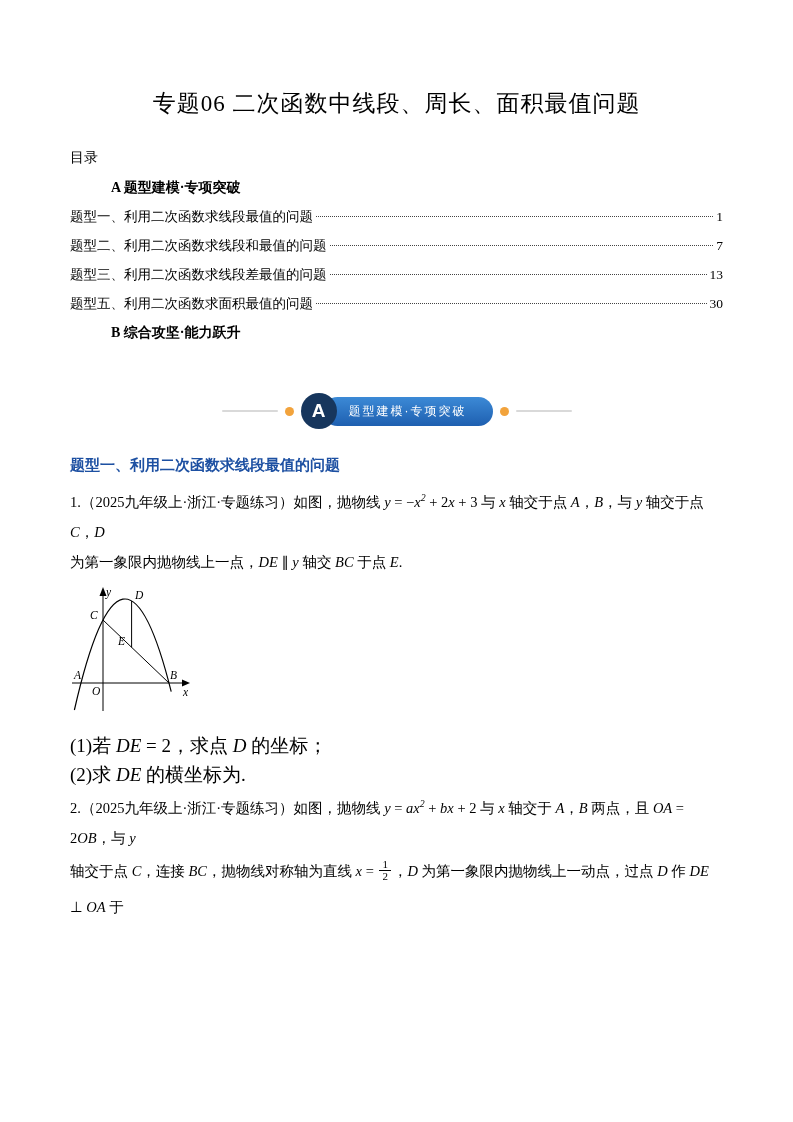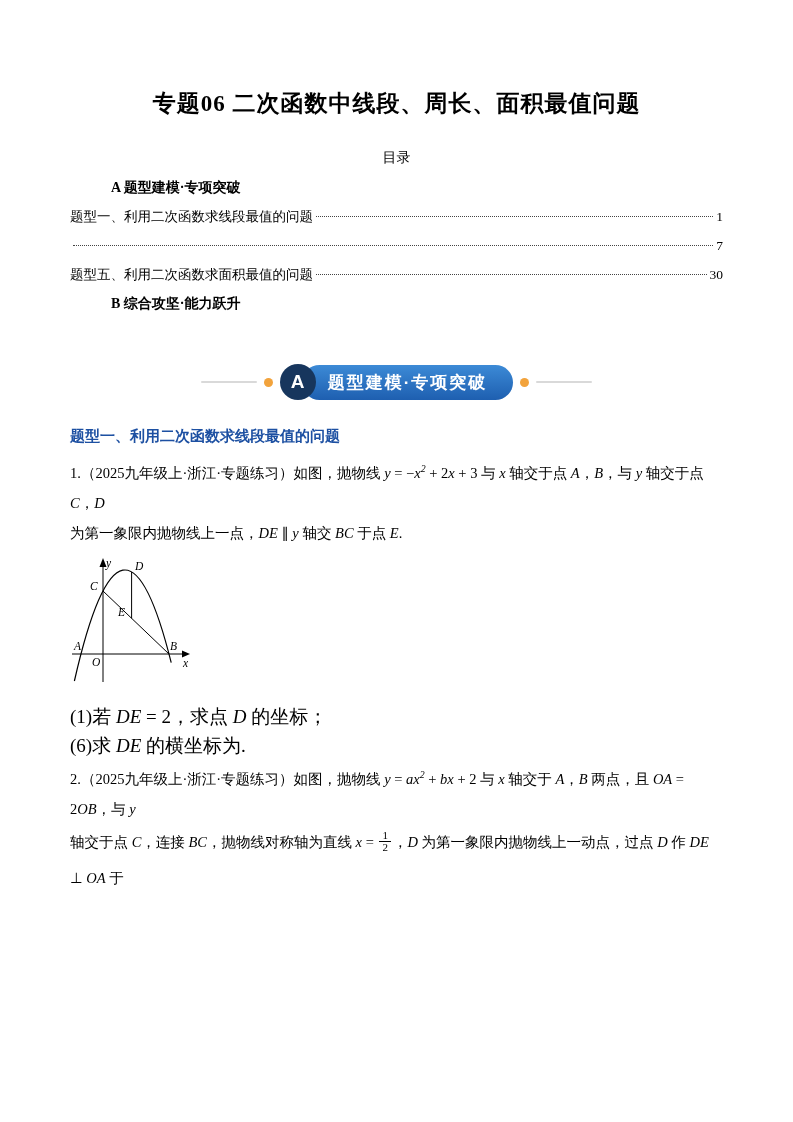--- a/index.html
+++ b/index.html
@@ -1,37 +1,37 @@
 <!DOCTYPE html>
 <html><head>
 <meta charset="utf-8">
 <style>
   html,body{margin:0;padding:0;background:#e8e8e8;}
   .page{
     width:793px;height:1122px;background:#ffffff;box-sizing:border-box;
     padding:88px 70px 0 70px;position:relative;overflow:hidden;
     font-family:"Liberation Serif",serif;color:#000;margin:0 auto;
   }
-  .doc-title{font-size:23px;font-weight:bold;text-align:center;margin:0 0 30px 0;letter-spacing:1px;}
-  .toc-heading{font-size:14px;text-align:center;margin:0 0 6px 0;}
+  .doc-title{font-size:23px;font-weight:normal;text-align:center;margin:0 0 30px 0;letter-spacing:1px;}
+  .toc-heading{font-size:14px;text-align:left;margin:0 0 6px 0;}
   .toc-section{font-size:14px;font-weight:bold;line-height:29px;margin-left:41px;}
   .toc-item{display:flex;align-items:baseline;font-size:13.5px;line-height:29px;}
   .toc-item .lbl{white-space:nowrap;}
   .leader{flex:1;border-bottom:1.6px dotted #444;margin:0 3px;transform:translateY(-4px);}
   .pgnum{white-space:nowrap;}
   .banner{display:flex;align-items:center;justify-content:center;margin:46px 0 24px 0;}
   .bline{width:56px;height:2px;background:#d9d9d9;border-radius:1px;}
   .bdot{width:9px;height:9px;border-radius:50%;background:#f2a33c;margin:0 7px;}
   .badge-circle{
     width:36px;height:36px;border-radius:50%;background:#17365d;color:#fff;
     font-weight:bold;font-size:19px;display:flex;align-items:center;justify-content:center;
     margin-right:-14px;position:relative;z-index:2;font-family:"Liberation Sans",sans-serif;
   }
   .badge-pill{
-    background:linear-gradient(180deg,#3c8ad6,#1e5fb0);color:#fff;font-weight:bold;font-size:17px;
+    background:linear-gradient(180deg,#3c8ad6,#1e5fb0);color:#fff;font-weight:normal;font-size:12px;
     padding:6px 26px 6px 26px;border-radius:18px;letter-spacing:2px;
     font-family:"Liberation Sans",sans-serif;position:relative;z-index:1;
   }
   .sec-heading{color:#1d50a2;font-weight:bold;font-size:15px;margin:0 0 10px 0;line-height:24px;}
   .para-line{font-size:14.5px;line-height:30px;}
   .para-line.tall{line-height:36px;}
   .q-line{font-size:19px;line-height:29px;}
   .math{font-style:italic;font-family:"Liberation Serif",serif;}
   .sup{font-size:0.68em;vertical-align:super;line-height:0;}
   .frac{display:inline-block;text-align:center;vertical-align:middle;line-height:1.05;font-size:11px;margin:0 2px;transform:translateY(-2px);}
@@ -51,22 +51,28 @@
   <div class="toc-heading">目录</div>
 
   <div class="toc-section">A 题型建模·专项突破</div>
 
   <div class="toc-item">
     <span class="lbl">题型一、利用二次函数求线段最值的问题</span>
     <span class="leader"></span>
     <span class="pgnum">1</span>
   </div>
   <div class="toc-item">
+    <span class="lbl">题型二、利用二次函数求线段和最值的问题</span>
     <span class="leader"></span>
     <span class="pgnum">7</span>
+  </div>
+  <div class="toc-item">
+    <span class="lbl">题型三、利用二次函数求线段差最值的问题</span>
+    <span class="leader"></span>
+    <span class="pgnum">13</span>
   </div>
   <div class="toc-item">
     <span class="lbl">题型五、利用二次函数求面积最值的问题</span>
     <span class="leader"></span>
     <span class="pgnum">30</span>
   </div>
 
   <div class="toc-section">B 综合攻坚·能力跃升</div>
 
   <div class="banner">
@@ -102,20 +108,20 @@
       <text class="fig-label" x="22" y="110">O</text>
       <text class="fig-label" x="4" y="94">A</text>
       <text class="fig-label" x="100" y="94">B</text>
       <text class="fig-label" x="20" y="34">C</text>
       <text class="fig-label" x="65" y="14">D</text>
       <text class="fig-label" x="48" y="60">E</text>
     </svg>
   </div>
 
   <div class="q-line"><span>(1)若 </span><span class="math">DE</span><span> = 2，求点 </span><span class="math">D</span><span> 的坐标；</span></div>
-  <div class="q-line"><span>(6)求 </span><span class="math">DE</span><span> 的横坐标为.</span></div>
+  <div class="q-line"><span>(2)求 </span><span class="math">DE</span><span> 的横坐标为.</span></div>
 
   <div class="spacer-sm"></div>
 
   <div class="para-line"><span>2.（2025九年级上·浙江·专题练习）如图，抛物线 </span><span class="math">y</span><span> = </span><span class="math">ax</span><span class="math sup">2</span><span> + </span><span class="math">bx</span><span> + 2 与 </span><span class="math">x</span><span> 轴交于 </span><span class="math">A</span><span>，</span><span class="math">B</span><span> 两点，且 </span><span class="math">OA</span><span> = 2</span><span class="math">OB</span><span>，与 </span><span class="math">y</span></div>
   <div class="para-line tall"><span>轴交于点 </span><span class="math">C</span><span>，连接 </span><span class="math">BC</span><span>，抛物线对称轴为直线 </span><span class="math">x</span><span> = </span><span class="frac"><span class="num">1</span><span class="den">2</span></span><span>，</span><span class="math">D</span><span> 为第一象限内抛物线上一动点，过点 </span><span class="math">D</span><span> 作 </span><span class="math">DE</span><span> ⊥ </span><span class="math">OA</span><span> 于</span></div>
 
 </div>
 
 </body></html>

